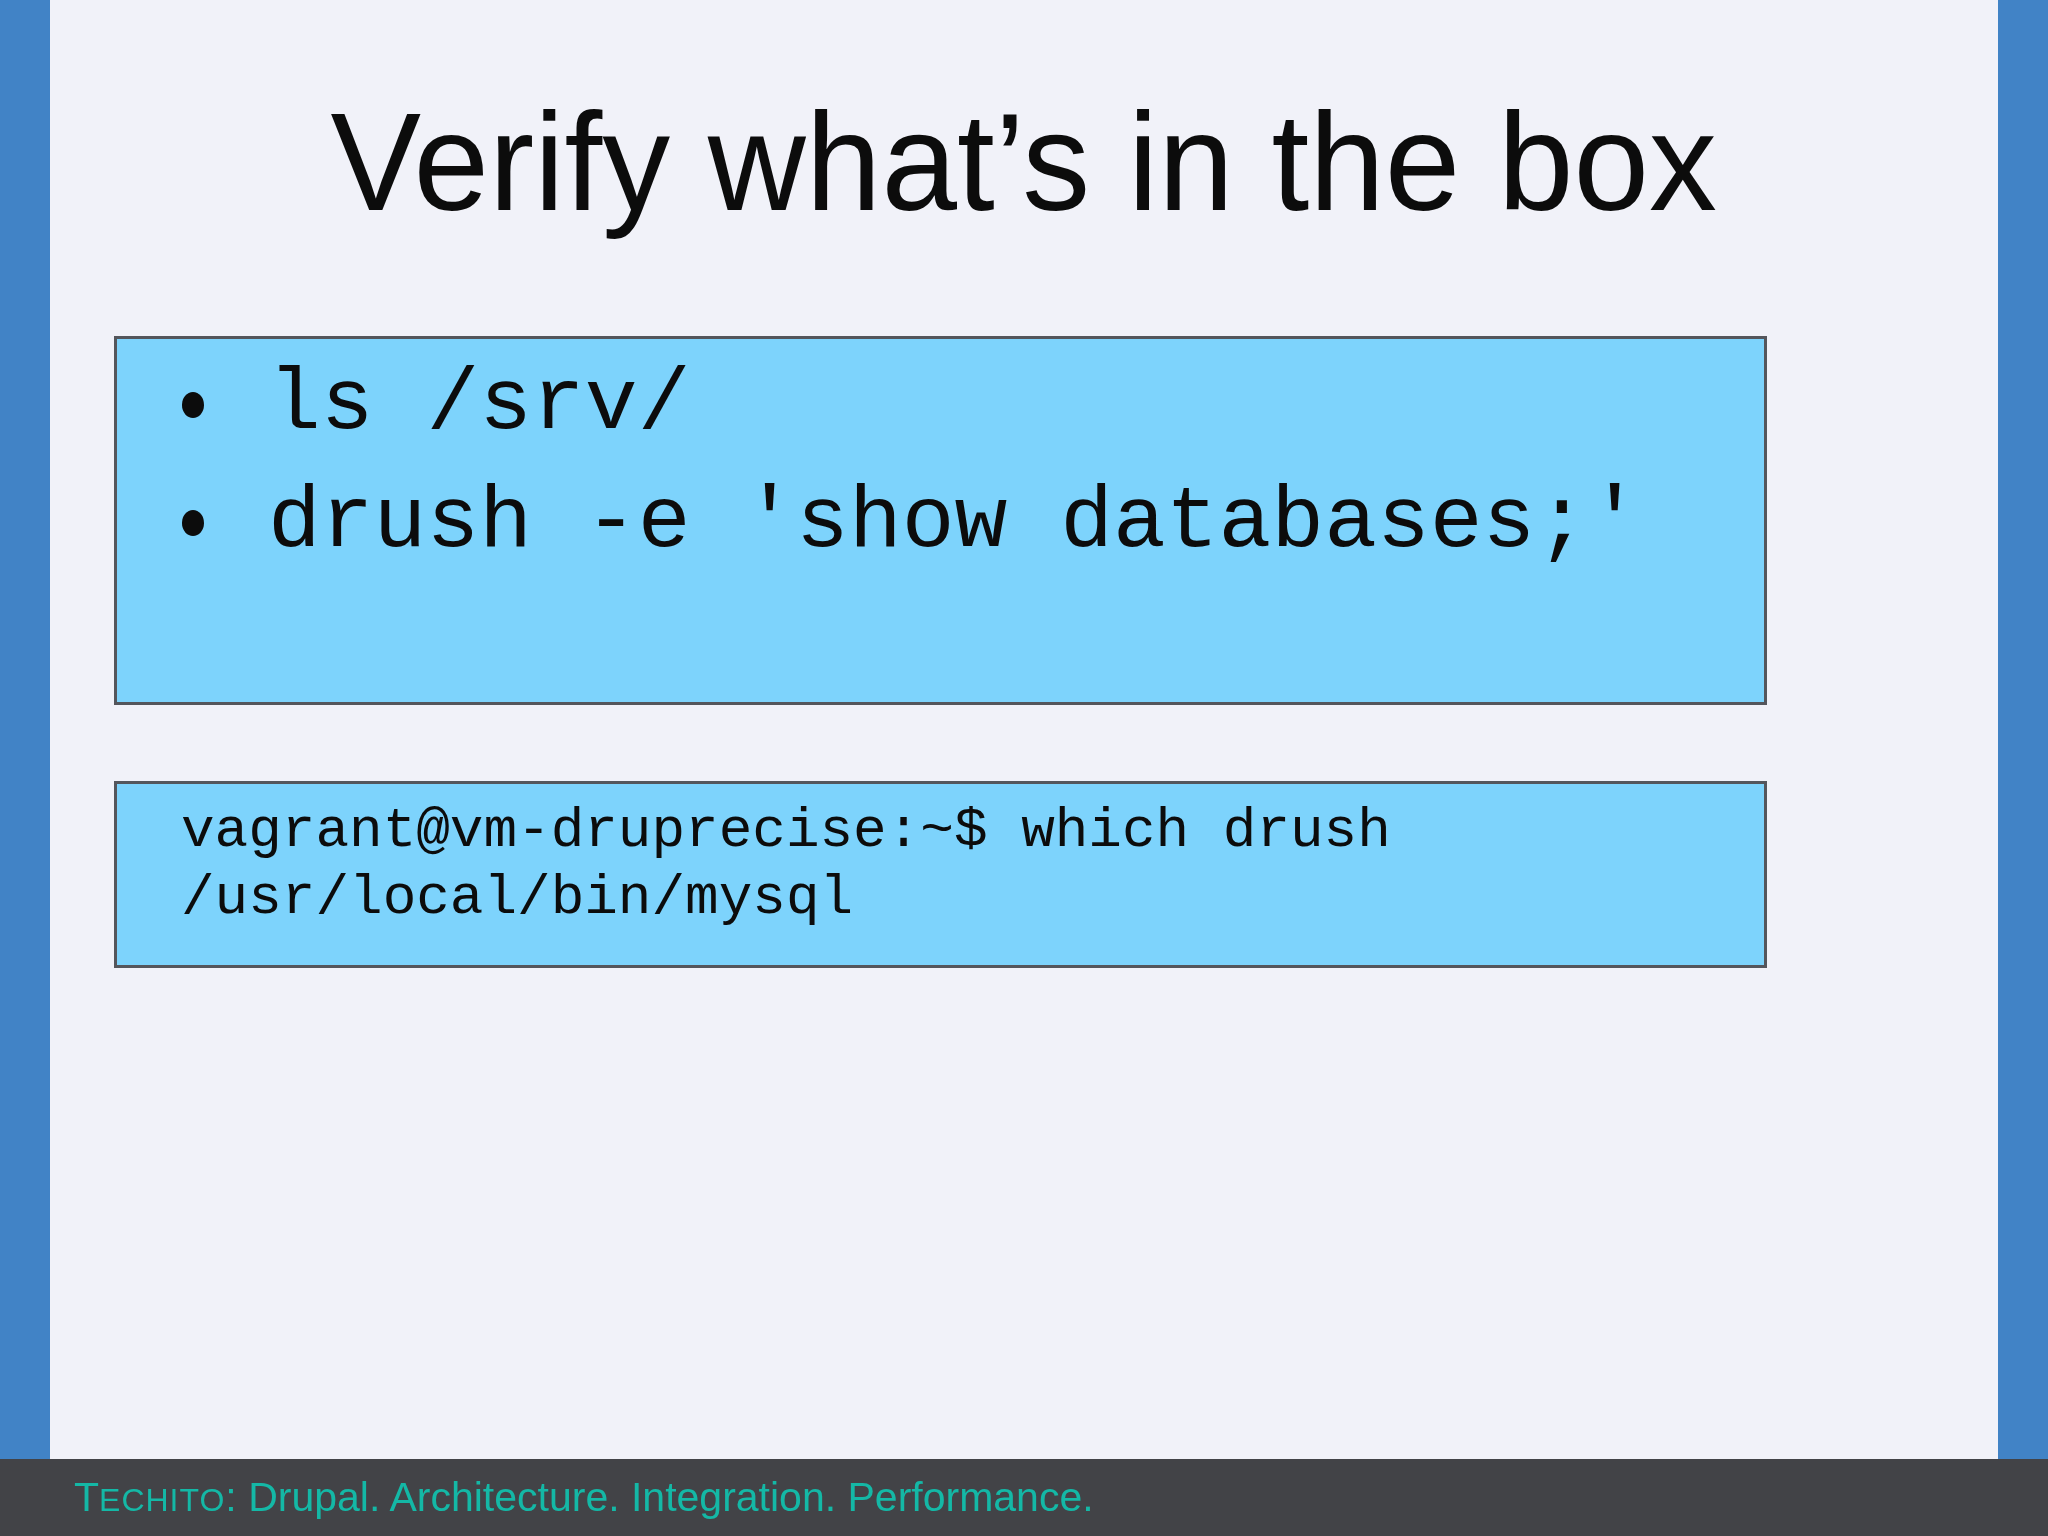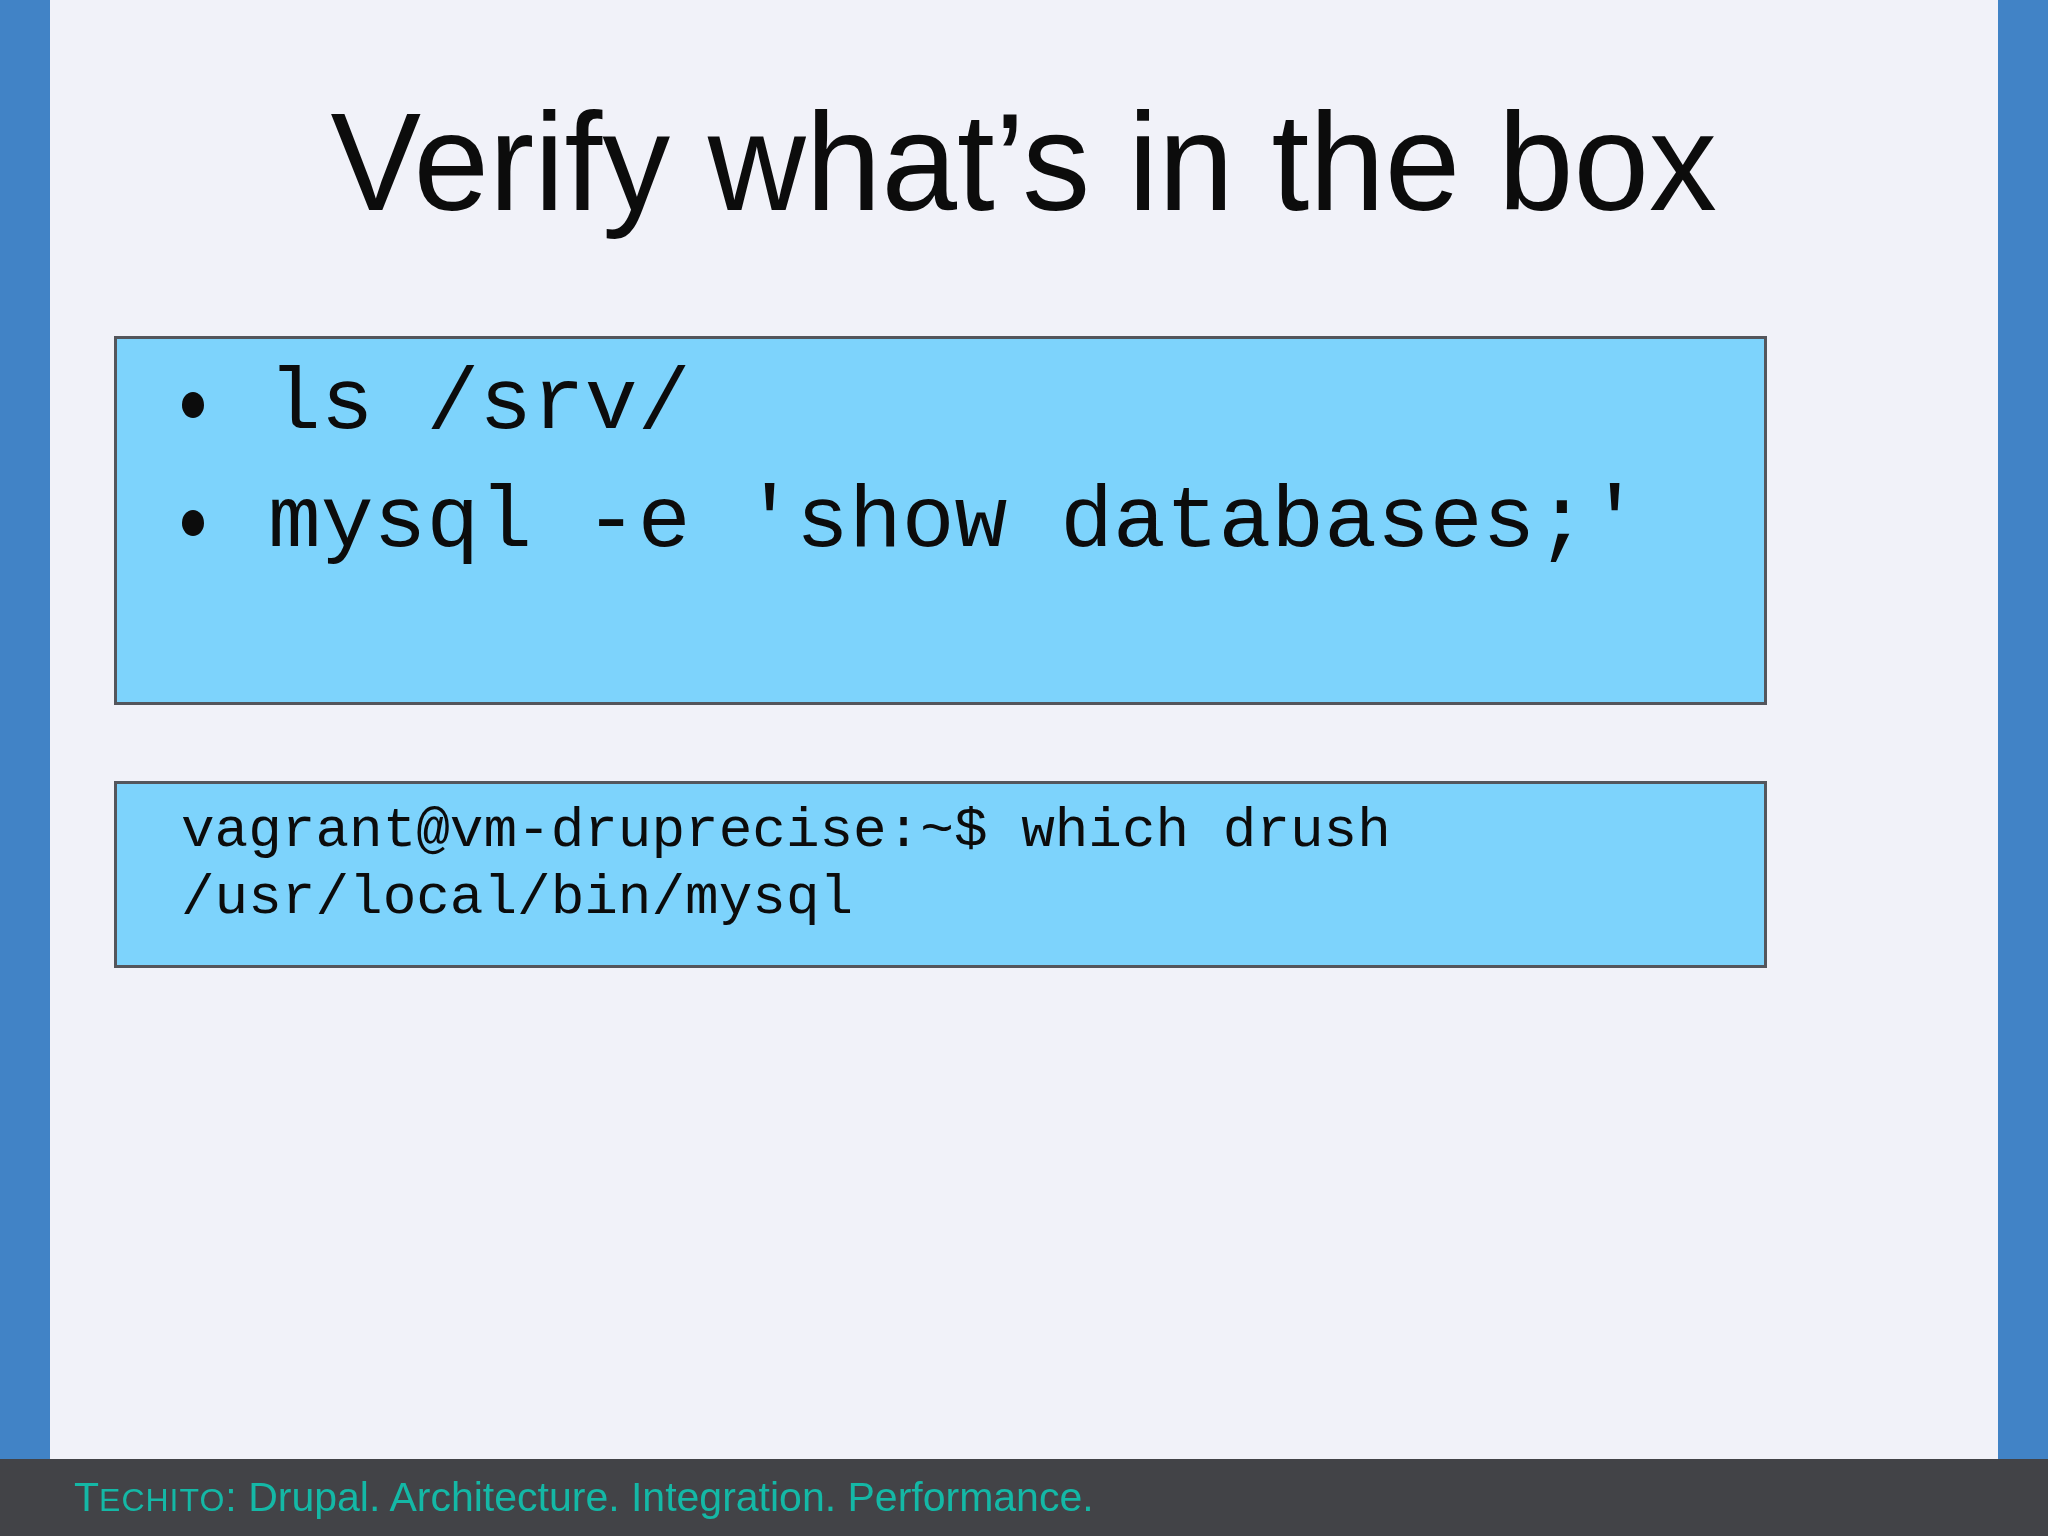--- a/index.html
+++ b/index.html
@@ -119,21 +119,21 @@
 
   <h1 class="title"><span class="title-inner">Verify what’s in the box</span></h1>
 
   <div class="box bullets-box">
     <div class="bullet-row">
       <span class="bullet-dot"></span>
       <span class="code-text">ls /srv/</span>
     </div>
     <div class="bullet-row">
       <span class="bullet-dot"></span>
-      <span class="code-text">mysql -e 'show databases;'</span>
+      <span class="code-text">drush -e 'show databases;'</span>
     </div>
   </div>
 
   <div class="box terminal-box">
     <div class="terminal-line">vagrant@vm-druprecise:~$ which drush</div>
     <div class="terminal-line">/usr/local/bin/mysql</div>
   </div>
 
   <div class="footer-bar"><span class="brand-initial">T</span><span class="brand-smallcaps">ECHITO</span><span class="footer-tagline">: Drupal. Architecture. Integration. Performance.</span></div>
 

